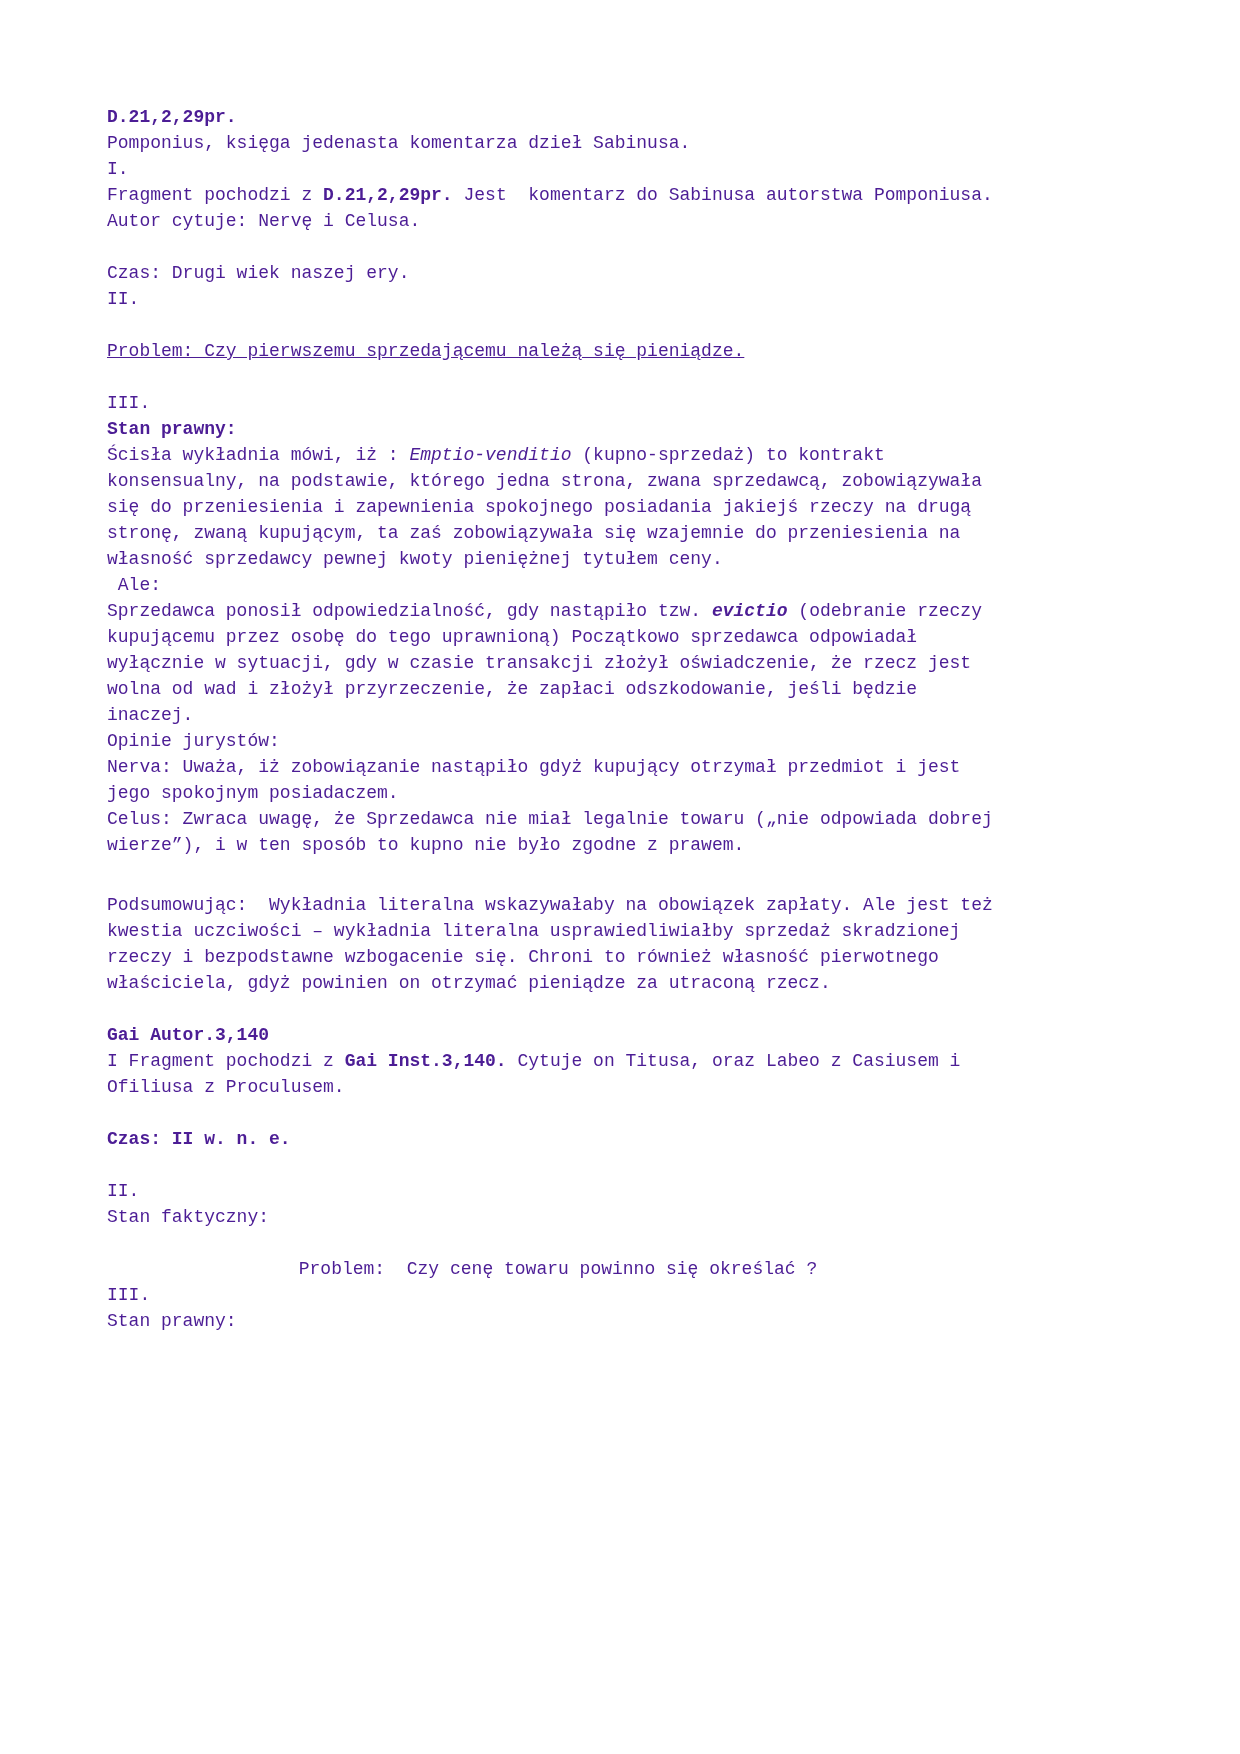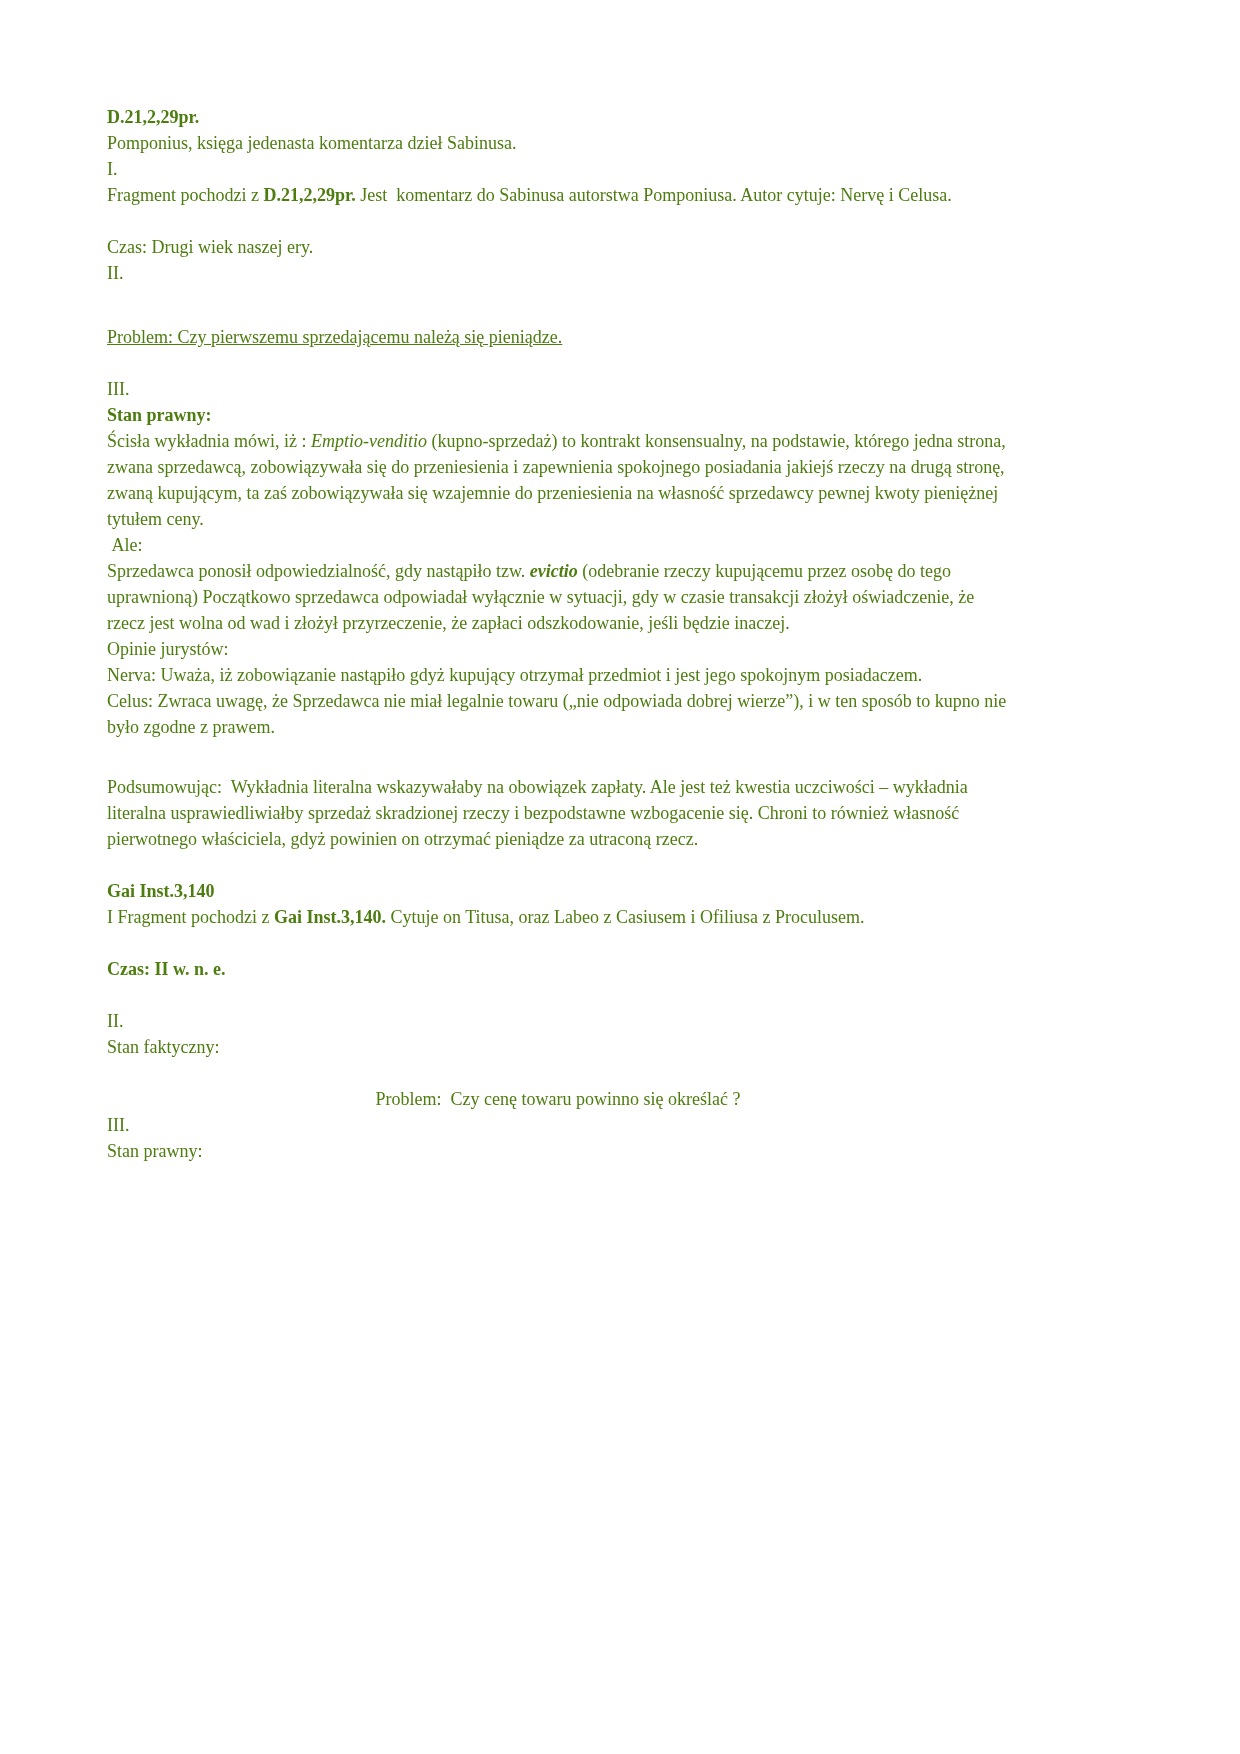--- a/index.html
+++ b/index.html
@@ -5,22 +5,22 @@
   html, body {
     margin: 0;
     padding: 0;
     background: #ffffff;
   }
   .page {
     position: relative;
     width: 1240px;
     height: 1754px;
     background: #ffffff;
-    color: #4d7c0f;
-    font-family: Liberation Serif, serif;
+    color: #4c1d95;
+    font-family: Liberation Mono, monospace;
     font-size: 18px;
     line-height: 26px;
     overflow: hidden;
     box-sizing: border-box;
   }
   .content {
     position: absolute;
     top: 104px;
     left: 107px;
     width: 902px;
@@ -37,31 +37,31 @@
 <body>
 
 <div class="page">
   <div class="content">
       <p class="para"><span class="seg-bold">D.21,2,29pr.</span></p>
       <p class="para"><span>Pomponius, księga jedenasta komentarza dzieł Sabinusa.</span></p>
       <p class="para"><span>I.</span></p>
       <p class="para"><span>Fragment pochodzi z </span><span class="seg-bold">D.21,2,29pr.</span><span> Jest  komentarz do Sabinusa autorstwa Pomponiusa. Autor cytuje: Nervę i Celusa.</span></p>
       <p class="para" style="margin-top: 26px;"><span>Czas: Drugi wiek naszej ery.</span></p>
       <p class="para"><span>II.</span></p>
-      <p class="para" style="margin-top: 38px;"><span class="seg-underline">Problem: Czy pierwszemu sprzedającemu należą się pieniądze.</span></p>
+      <p class="para" style="margin-top: 26px;"><span class="seg-underline">Problem: Czy pierwszemu sprzedającemu należą się pieniądze.</span></p>
       <p class="para" style="margin-top: 26px;"><span>III.</span></p>
       <p class="para"><span class="seg-bold">Stan prawny:</span></p>
       <p class="para"><span>Ścisła wykładnia mówi, iż : </span><span class="seg-italic">Emptio-venditio</span><span> (kupno-sprzedaż) to kontrakt konsensualny, na podstawie, którego jedna strona, zwana sprzedawcą, zobowiązywała się do przeniesienia i zapewnienia spokojnego posiadania jakiejś rzeczy na drugą stronę, zwaną kupującym, ta zaś zobowiązywała się wzajemnie do przeniesienia na własność sprzedawcy pewnej kwoty pieniężnej tytułem ceny.</span></p>
       <p class="para"><span> Ale:</span></p>
       <p class="para"><span>Sprzedawca ponosił odpowiedzialność, gdy nastąpiło tzw. </span><span class="seg-bold seg-italic">evictio</span><span> (odebranie rzeczy kupującemu przez osobę do tego uprawnioną) Początkowo sprzedawca odpowiadał wyłącznie w sytuacji, gdy w czasie transakcji złożył oświadczenie, że rzecz jest wolna od wad i złożył przyrzeczenie, że zapłaci odszkodowanie, jeśli będzie inaczej.</span></p>
       <p class="para" style=""><span>Opinie jurystów:</span></p>
       <p class="para"><span>Nerva: Uważa, iż zobowiązanie nastąpiło gdyż kupujący otrzymał przedmiot i jest jego spokojnym posiadaczem.</span></p>
       <p class="para"><span>Celus: Zwraca uwagę, że Sprzedawca nie miał legalnie towaru („nie odpowiada dobrej wierze”), i w ten sposób to kupno nie było zgodne z prawem.</span></p>
       <p class="para" style="margin-top: 34px;"><span>Podsumowując:  Wykładnia literalna wskazywałaby na obowiązek zapłaty. Ale jest też kwestia uczciwości – wykładnia literalna usprawiedliwiałby sprzedaż skradzionej rzeczy i bezpodstawne wzbogacenie się. Chroni to również własność pierwotnego właściciela, gdyż powinien on otrzymać pieniądze za utraconą rzecz.</span></p>
-      <p class="para" style="margin-top: 26px;"><span class="seg-bold">Gai Inst.3,140</span></p>
+      <p class="para" style="margin-top: 26px;"><span class="seg-bold">Gai Autor.3,140</span></p>
       <p class="para"><span>I Fragment pochodzi z </span><span class="seg-bold">Gai Inst.3,140.</span><span> Cytuje on Titusa, oraz Labeo z Casiusem i Ofiliusa z Proculusem.</span></p>
       <p class="para" style="margin-top: 26px;"><span class="seg-bold">Czas: II w. n. e.</span></p>
       <p class="para" style="margin-top: 26px;"><span>II.</span></p>
       <p class="para"><span>Stan faktyczny:</span></p>
       <p class="para" style="margin-top: 26px; text-align: center;"><span>Problem:  Czy cenę towaru powinno się określać ?</span></p>
       <p class="para"><span>III.</span></p>
       <p class="para"><span>Stan prawny:</span></p>
     </div>
 </div>
 

